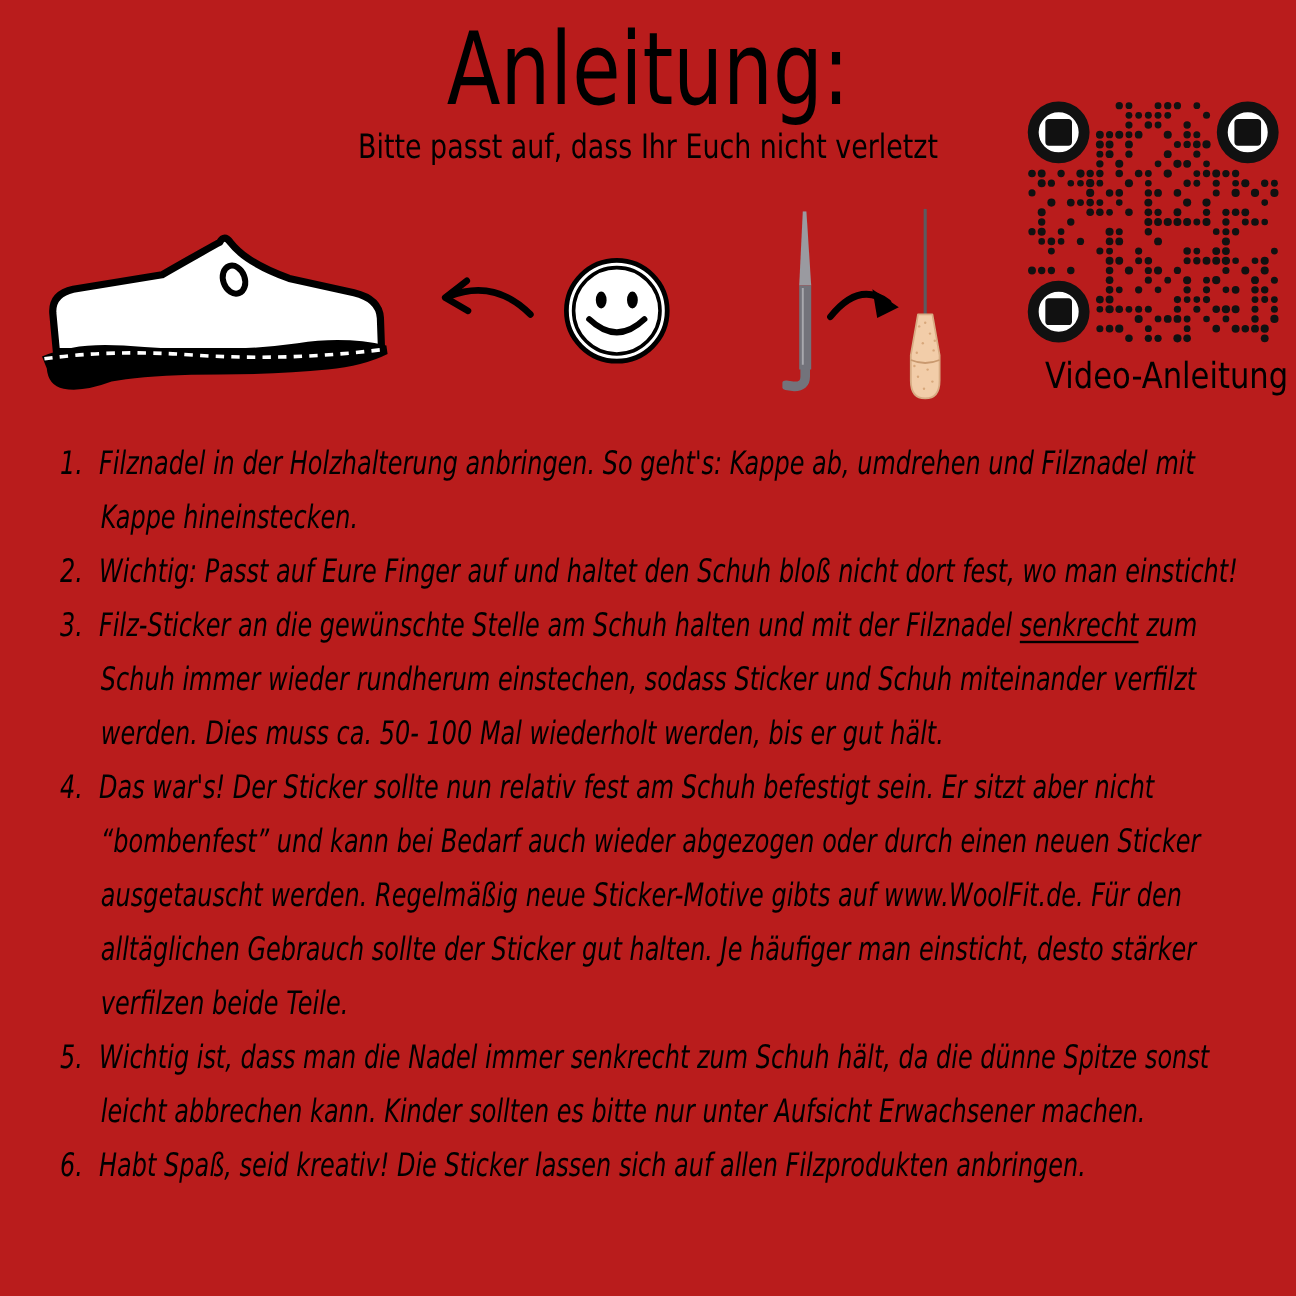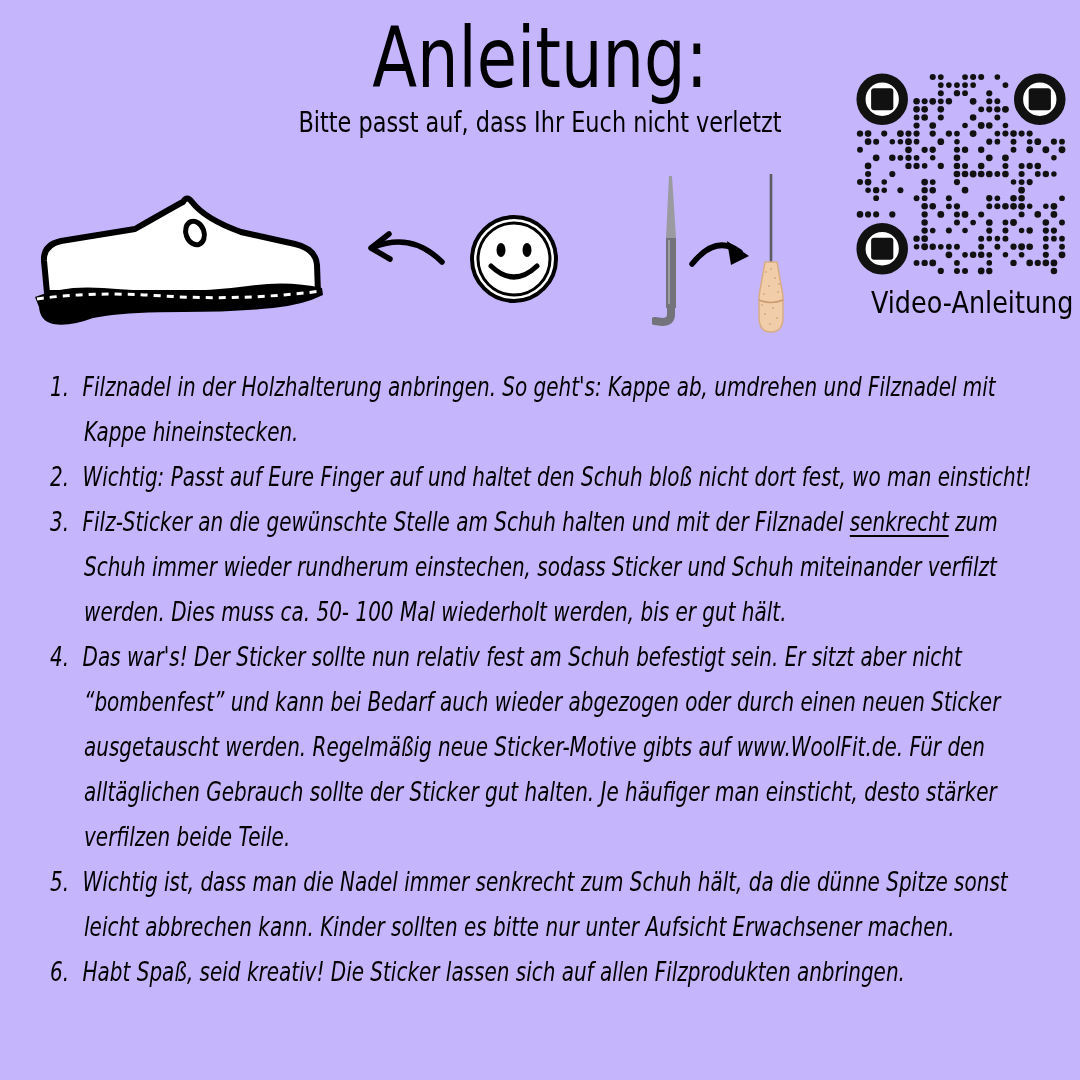--- a/index.html
+++ b/index.html
@@ -1,36 +1,36 @@
 <!DOCTYPE html>
 <html><head>
 <meta charset="utf-8">
 <style>
   html,body{margin:0;padding:0;background:#fff;overflow:hidden;}
-  #canvas{position:relative;width:1080px;height:1080px;background:#c4b5fd;
+  #canvas{position:relative;width:1080px;height:1080px;background:#b91c1c;
           font-family:"DejaVu Sans",sans-serif;color:#000;}
 
   
   .header{position:absolute;top:16px;left:0;width:1080px;text-align:center;}
   .title{font-size:84px;line-height:1.02;font-weight:500;
          transform:scaleX(0.78);transform-origin:50% 0;white-space:nowrap;}
   .subtitle{font-size:28px;margin-top:4px;font-weight:500;
             transform:scaleX(0.80);transform-origin:50% 0;white-space:nowrap;}
 
   
   .illu{position:absolute;}
   #shoe{left:33px;top:193px;}
   #arrow-left{left:362px;top:222px;}
   #smiley{left:468px;top:213px;}
   #needle{left:652px;top:176px;}
   #arrow-right{left:688px;top:228px;}
   #holder{left:746px;top:174px;}
 
   
-  .qr-block{position:absolute;left:855px;top:73px;width:212px;text-align:center;}
+  .qr-block{position:absolute;left:855px;top:84px;width:212px;text-align:center;}
   .qr-label{font-size:30px;margin-top:6px;white-space:nowrap;
             transform:scaleX(0.85);transform-origin:50% 0;}
 
   
   .instructions{position:absolute;top:364px;left:50px;width:1000px;font-style:italic;}
   .item{font-size:27px;line-height:45px;width:1300px;
         transform:scaleX(0.74);transform-origin:0 0;
         padding-left:46px;text-indent:-46px;}
   .num{display:inline-block;min-width:44px;text-indent:0;}
   .u{text-decoration:underline;text-underline-offset:4px;}

